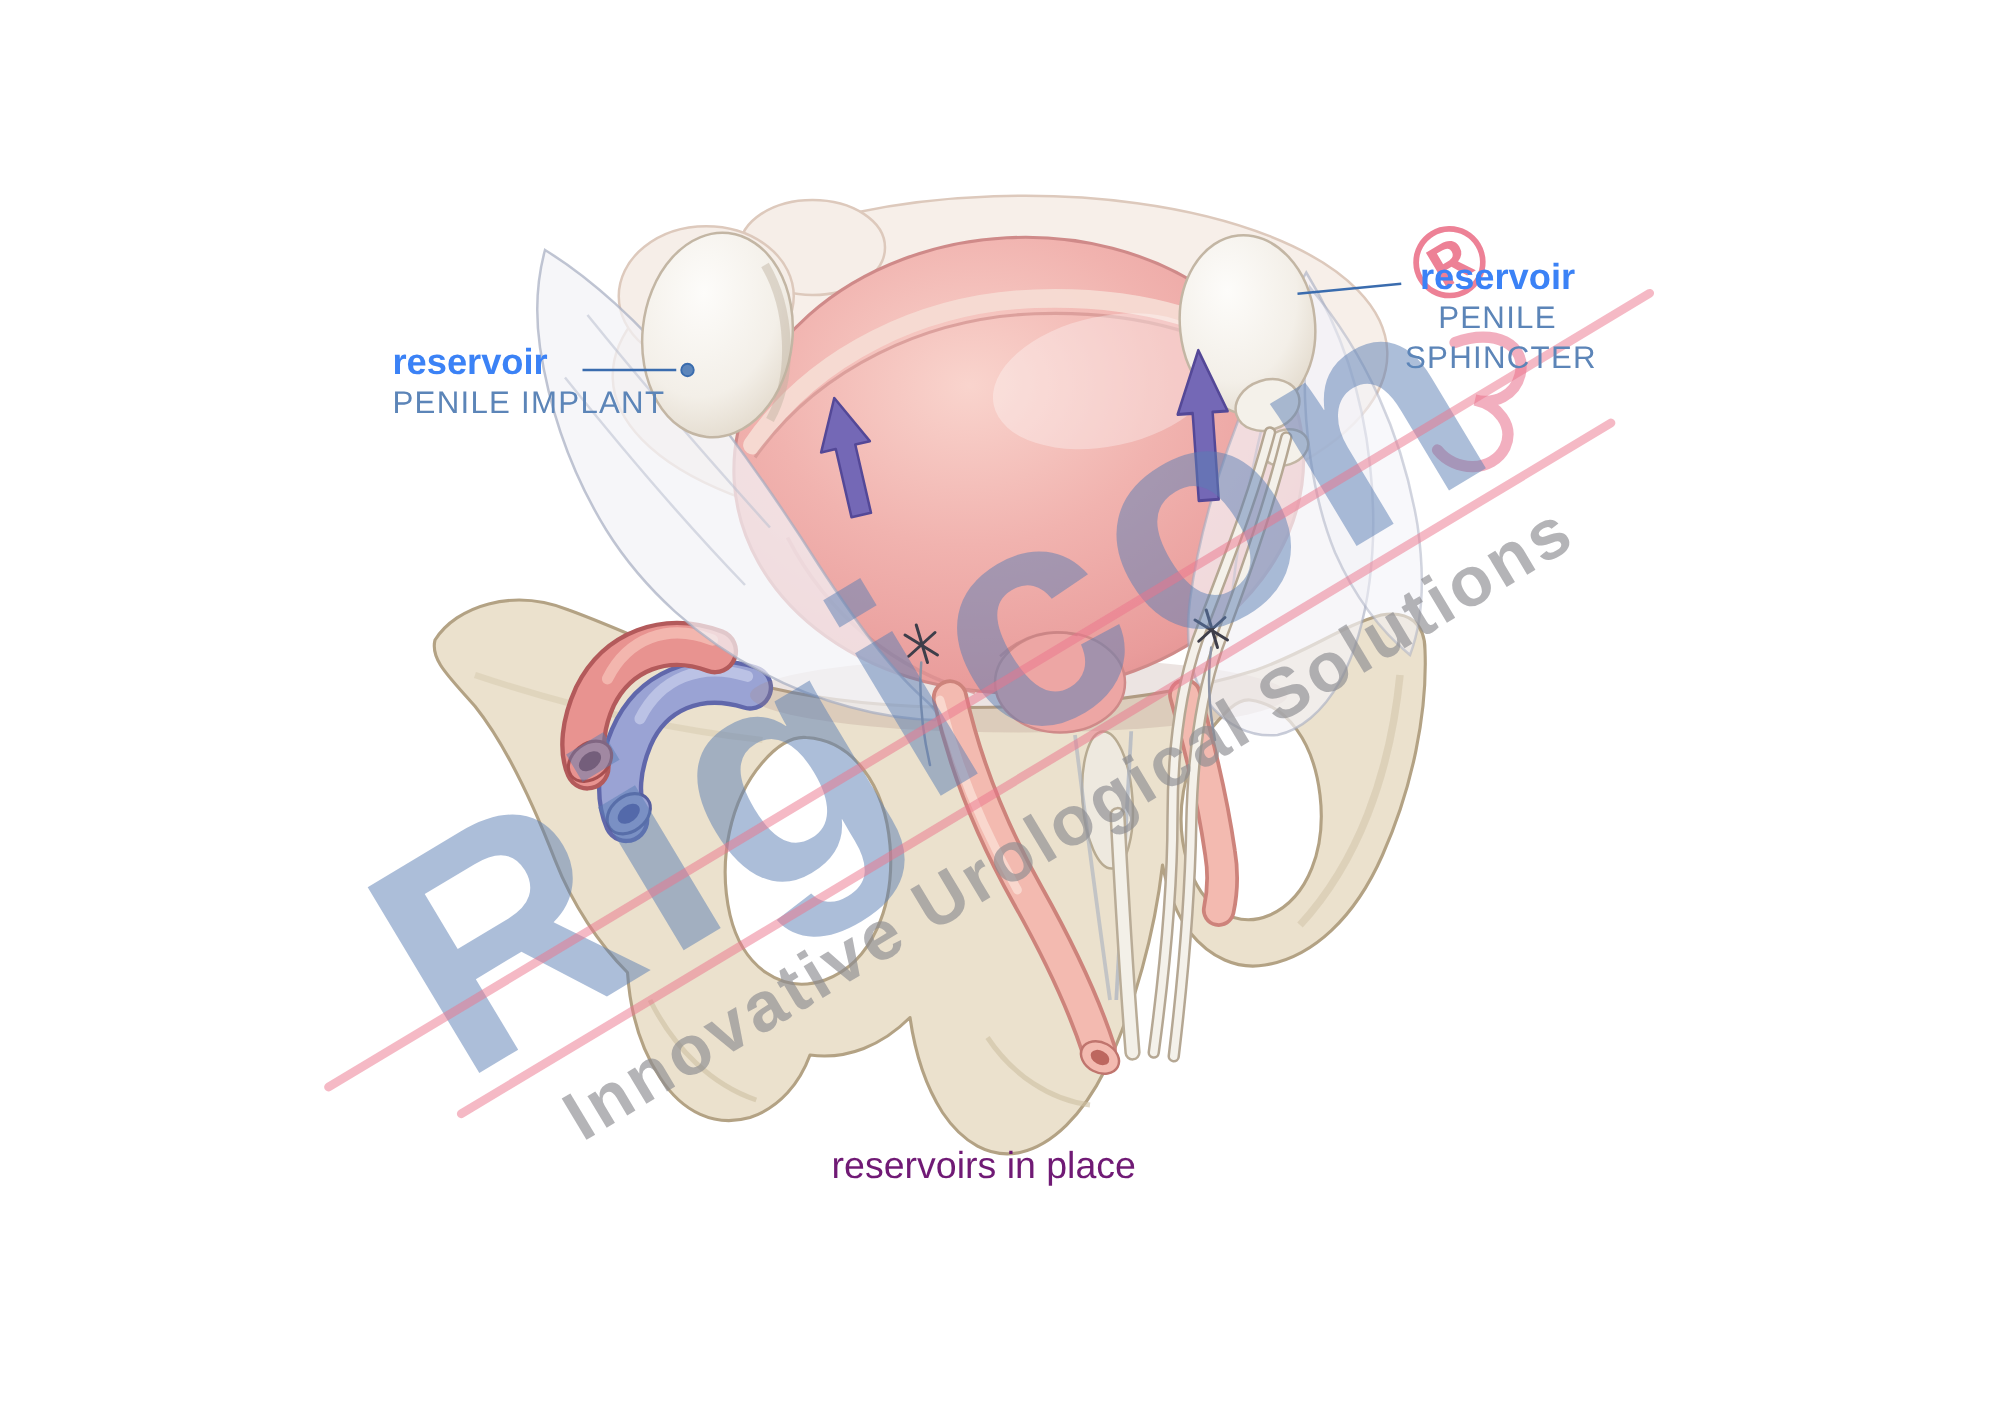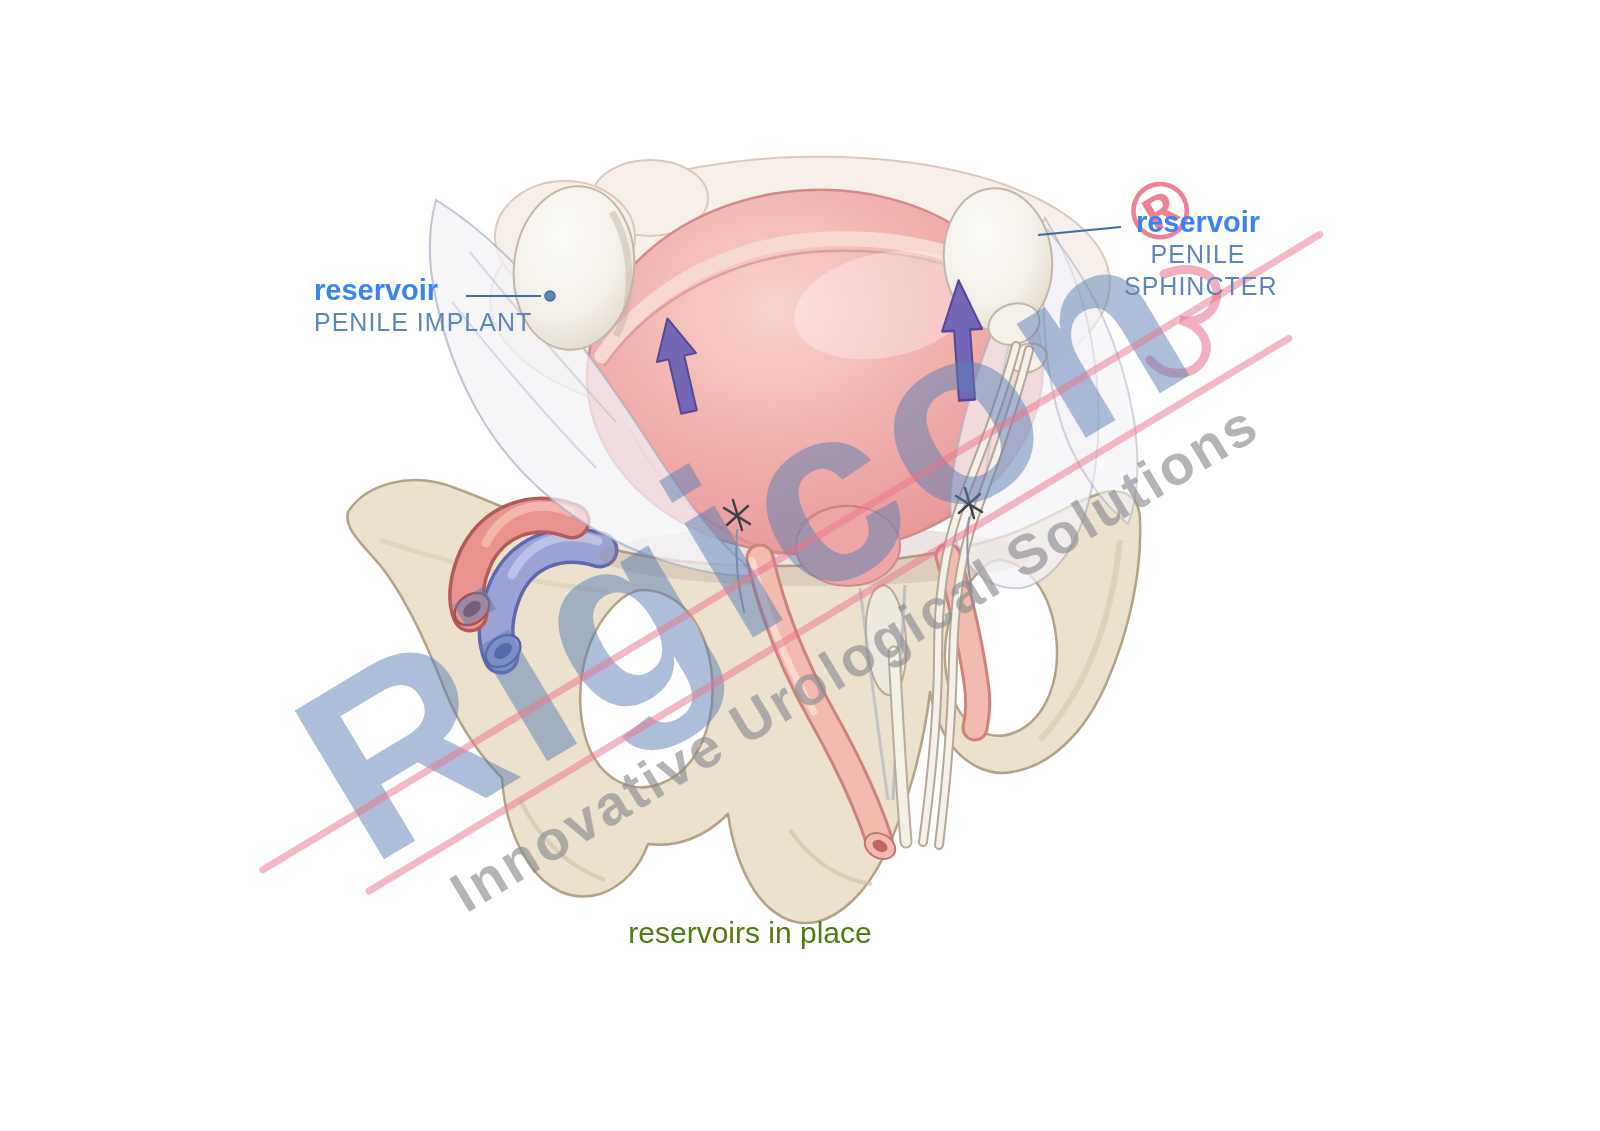--- a/index.html
+++ b/index.html
@@ -19,22 +19,22 @@
   .wm-line-a{width:1240px;margin-top:-96px;}
   .wm-line-b{width:1080px;margin-top:66px;}
   .wm-tagline{margin-top:14px;font-size:56px;font-weight:bold;letter-spacing:3px;
               color:rgba(140,140,144,0.65);white-space:nowrap;}
 
   
   .left-label{position:absolute;left:314px;top:274px;z-index:10;text-align:left;}
   .right-label{position:absolute;left:1124px;top:206px;width:148px;z-index:10;text-align:center;}
   .lbl-title{font-weight:bold;font-size:29px;color:#3b82f6;line-height:1.15;}
   .lbl-sub{font-size:25px;color:#5c85b8;letter-spacing:1px;line-height:1.25;}
-  .caption{position:absolute;left:750px;top:916px;transform:translateX(-50%);
-           font-size:30px;color:#4d7c0f;z-index:10;white-space:nowrap;}
+  .caption{position:absolute;left:787px;top:916px;transform:translateX(-50%);
+           font-size:30px;color:#701a75;z-index:10;white-space:nowrap;}
 </style>
 </head>
 <body>
 
 <div id="stage">
 
   <svg id="illustration" width="1600" height="1131" viewBox="0 0 1600 1131">
     <defs>
       <radialGradient id="bladderGrad" cx="42%" cy="32%" r="78%">
         <stop offset="0%" stop-color="#f9d4cd"></stop>

